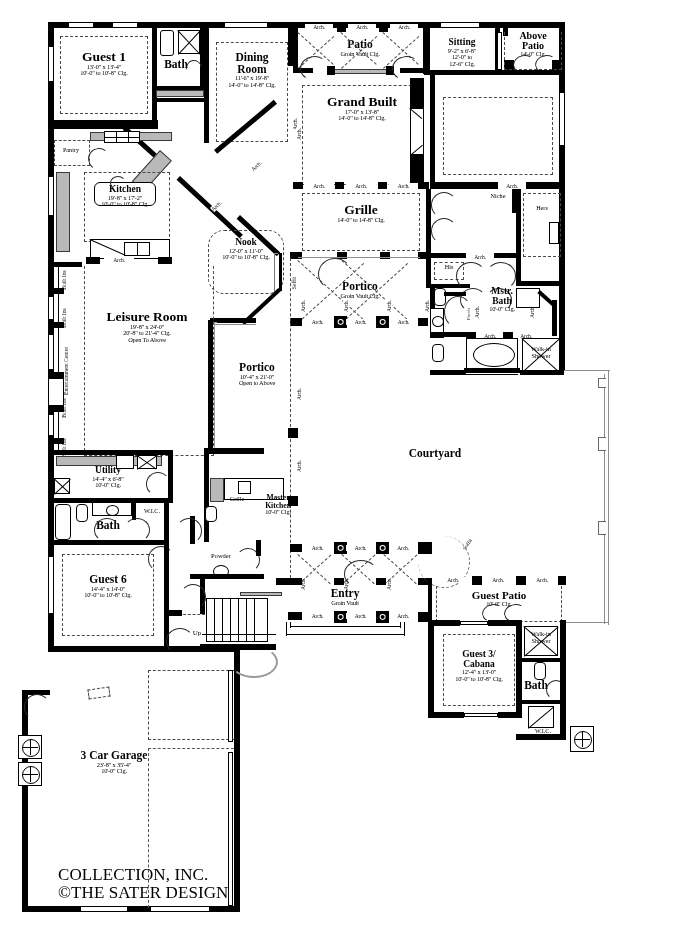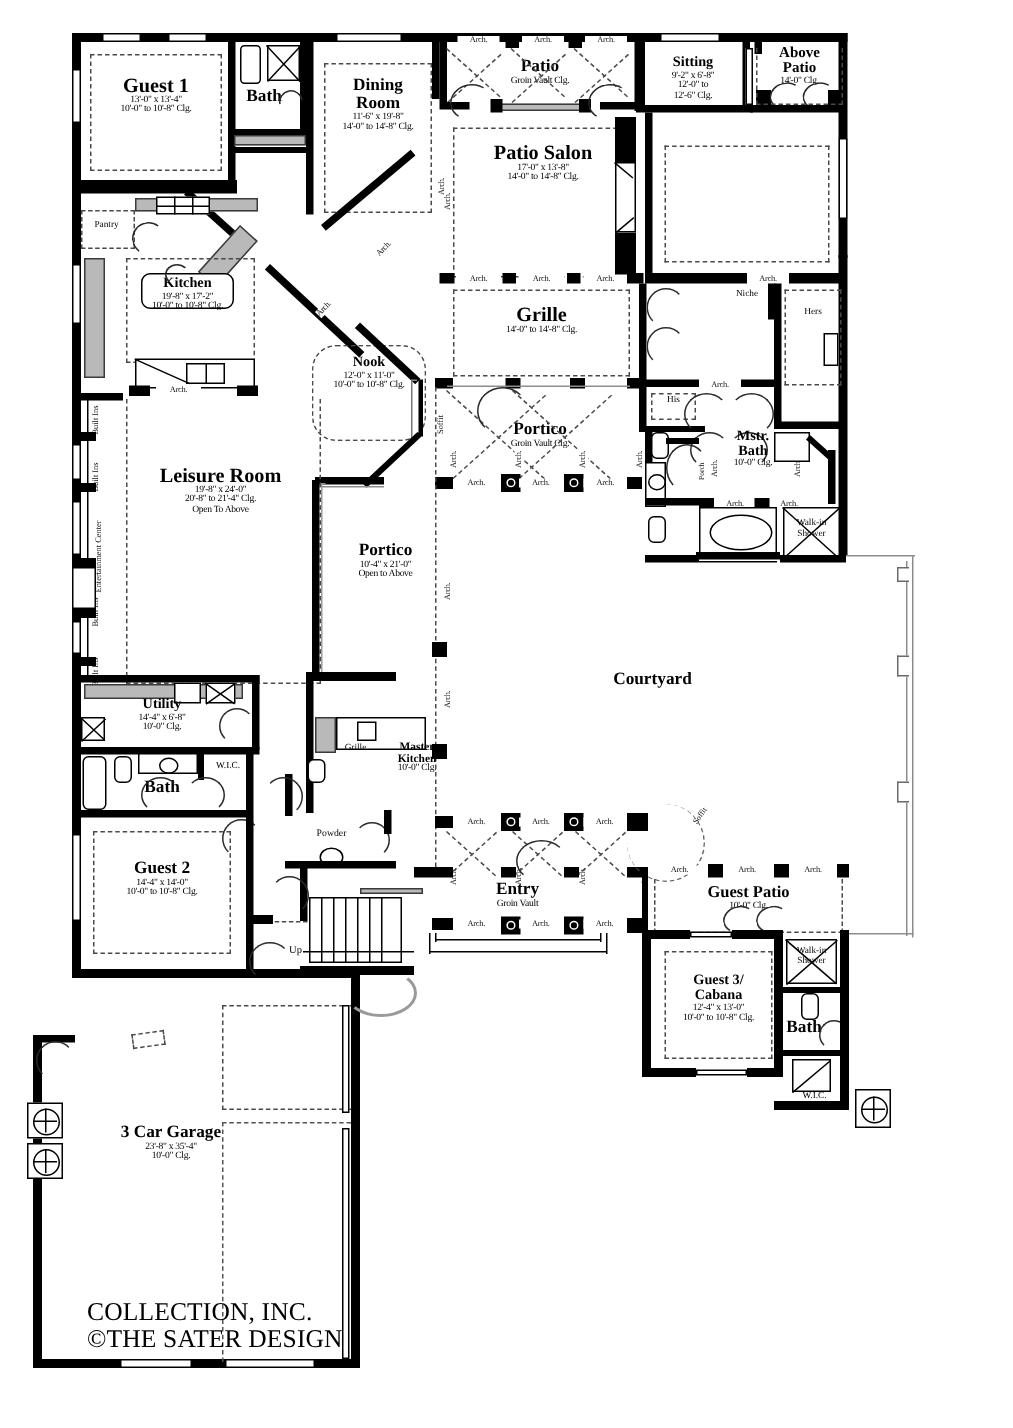--- a/index.html
+++ b/index.html
@@ -162,21 +162,21 @@
   </div>
   <div class="wall" style="left:504px;top:60px;width:10px;height:10px;"></div>
   <div class="wall" style="left:552px;top:60px;width:10px;height:10px;"></div>
   <div class="arcdoor" style="left:513px;top:55px;width:20px;height:16px;transform:rotate(-12deg);"></div>
   <div class="arcdoor" style="left:535px;top:55px;width:20px;height:16px;transform:rotate(-12deg);"></div>
   <div class="dash" style="left:504px;top:32px;width:58px;height:38px;border-top:none;"></div>
   <div class="wall" style="left:500px;top:70px;width:64px;height:5px;"></div>
 
   <div class="dash" style="left:302px;top:85px;width:120px;height:100px;"></div>
   <div class="label lg" style="left:302px;top:95px;width:120px;">
-    <span class="nm">Patio Salon</span>
+    <span class="nm">Grand Built</span>
     <span class="dm">17'-0" x 13'-8"</span>
     <span class="dm">14'-0" to 14'-8" Clg.</span>
   </div>
   <div class="archv" style="left:296px;top:140px;">Arch.</div>
 
   <div class="wall" style="left:410px;top:78px;width:14px;height:30px;"></div>
   <div class="wall" style="left:410px;top:155px;width:14px;height:30px;"></div>
   <div class="rect" style="left:410px;top:108px;width:14px;height:47px;"></div>
   <div class="sline" style="left:410px;top:108px;width:16px;transform:rotate(40deg);transform-origin:left top;"></div>
   <div class="sline" style="left:410px;top:155px;width:16px;transform:rotate(-40deg);transform-origin:left top;"></div>
@@ -429,21 +429,21 @@
   <div class="arcdoor" style="left:176px;top:518px;width:24px;height:24px;transform:scaleX(-1);"></div>
   <div class="tiny" style="left:200px;top:553px;width:42px;font-size:6.5px;"><span>Powder</span></div>
   <div class="ell" style="left:213px;top:565px;width:14px;height:11px;"></div>
   <div class="rect" style="left:205px;top:506px;width:12px;height:16px;border-radius:4px;"></div>
   <div class="arcdoor" style="left:236px;top:548px;width:22px;height:22px;transform:scaleX(-1);"></div>
   <div class="wall" style="left:256px;top:540px;width:5px;height:16px;"></div>
   <div class="wall" style="left:190px;top:574px;width:74px;height:5px;"></div>
 
   <div class="dash" style="left:62px;top:554px;width:92px;height:82px;"></div>
   <div class="label md" style="left:62px;top:574px;width:92px;">
-    <span class="nm">Guest 2</span>
+    <span class="nm">Guest 6</span>
     <span class="dm">14'-4" x 14'-0"</span>
     <span class="dm">10'-0" to 10'-8" Clg.</span>
   </div>
   <div class="arcdoor" style="left:148px;top:546px;width:24px;height:24px;"></div>
   <div class="wall" style="left:164px;top:544px;width:5px;height:34px;"></div>
   <div class="wall" style="left:164px;top:578px;width:5px;height:68px;"></div>
   <div class="dline" style="left:169px;top:614px;width:36px;"></div>
   <div class="wall" style="left:164px;top:610px;width:18px;height:6px;"></div>
 
   <div class="wall" style="left:200px;top:578px;width:5px;height:36px;"></div>

